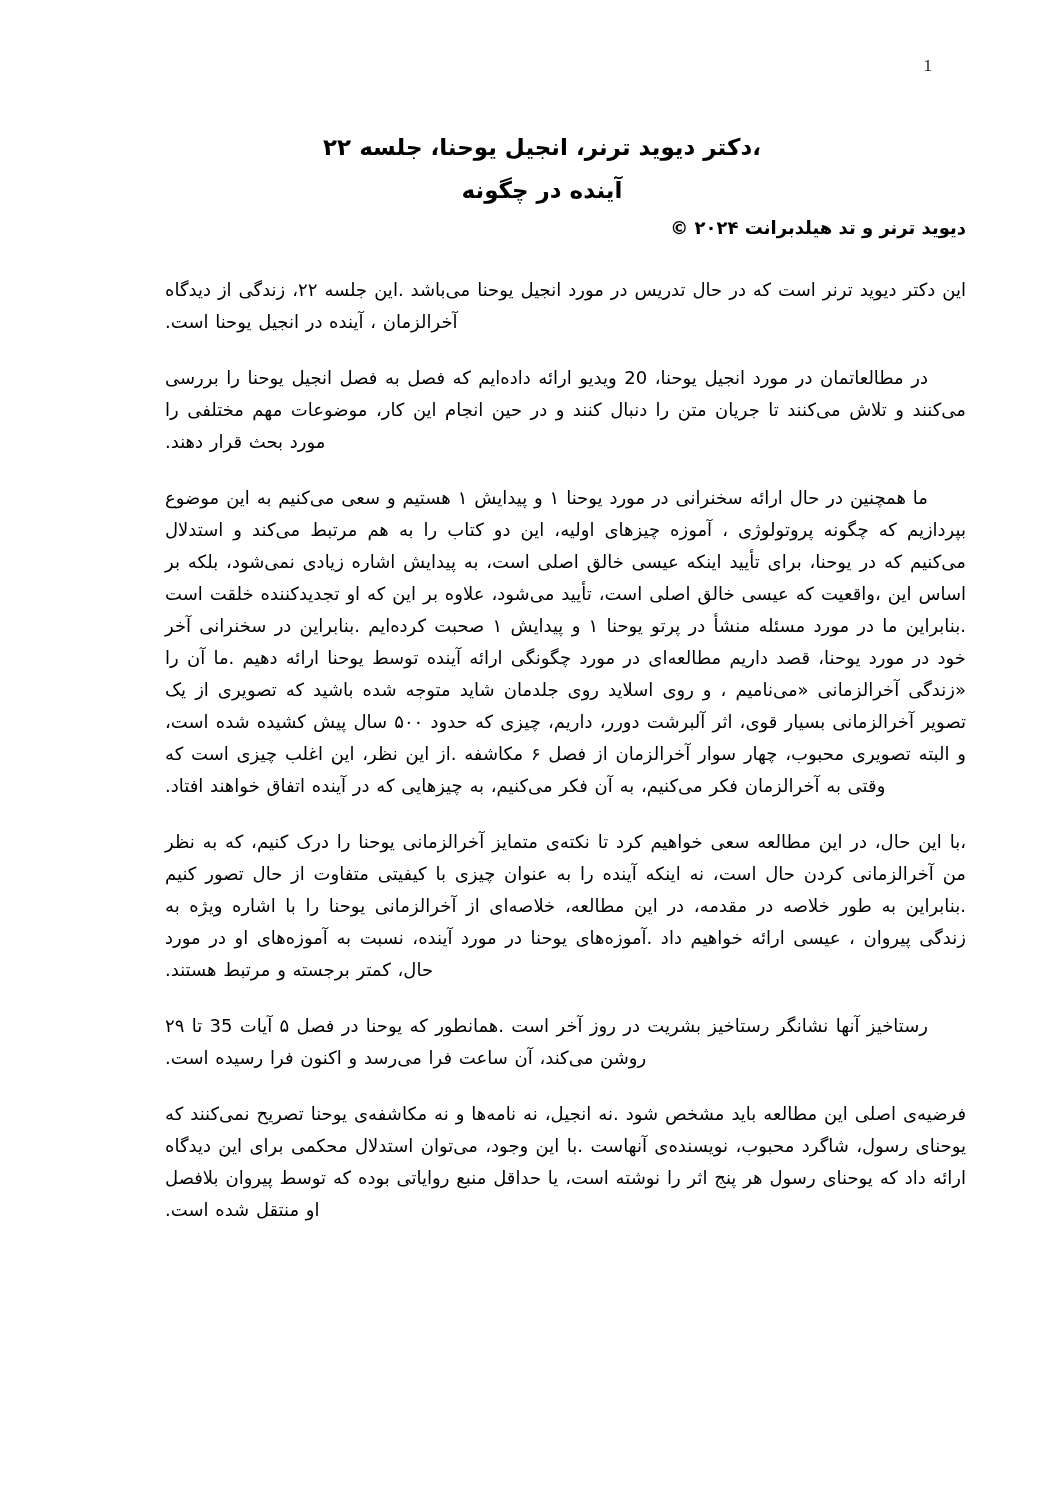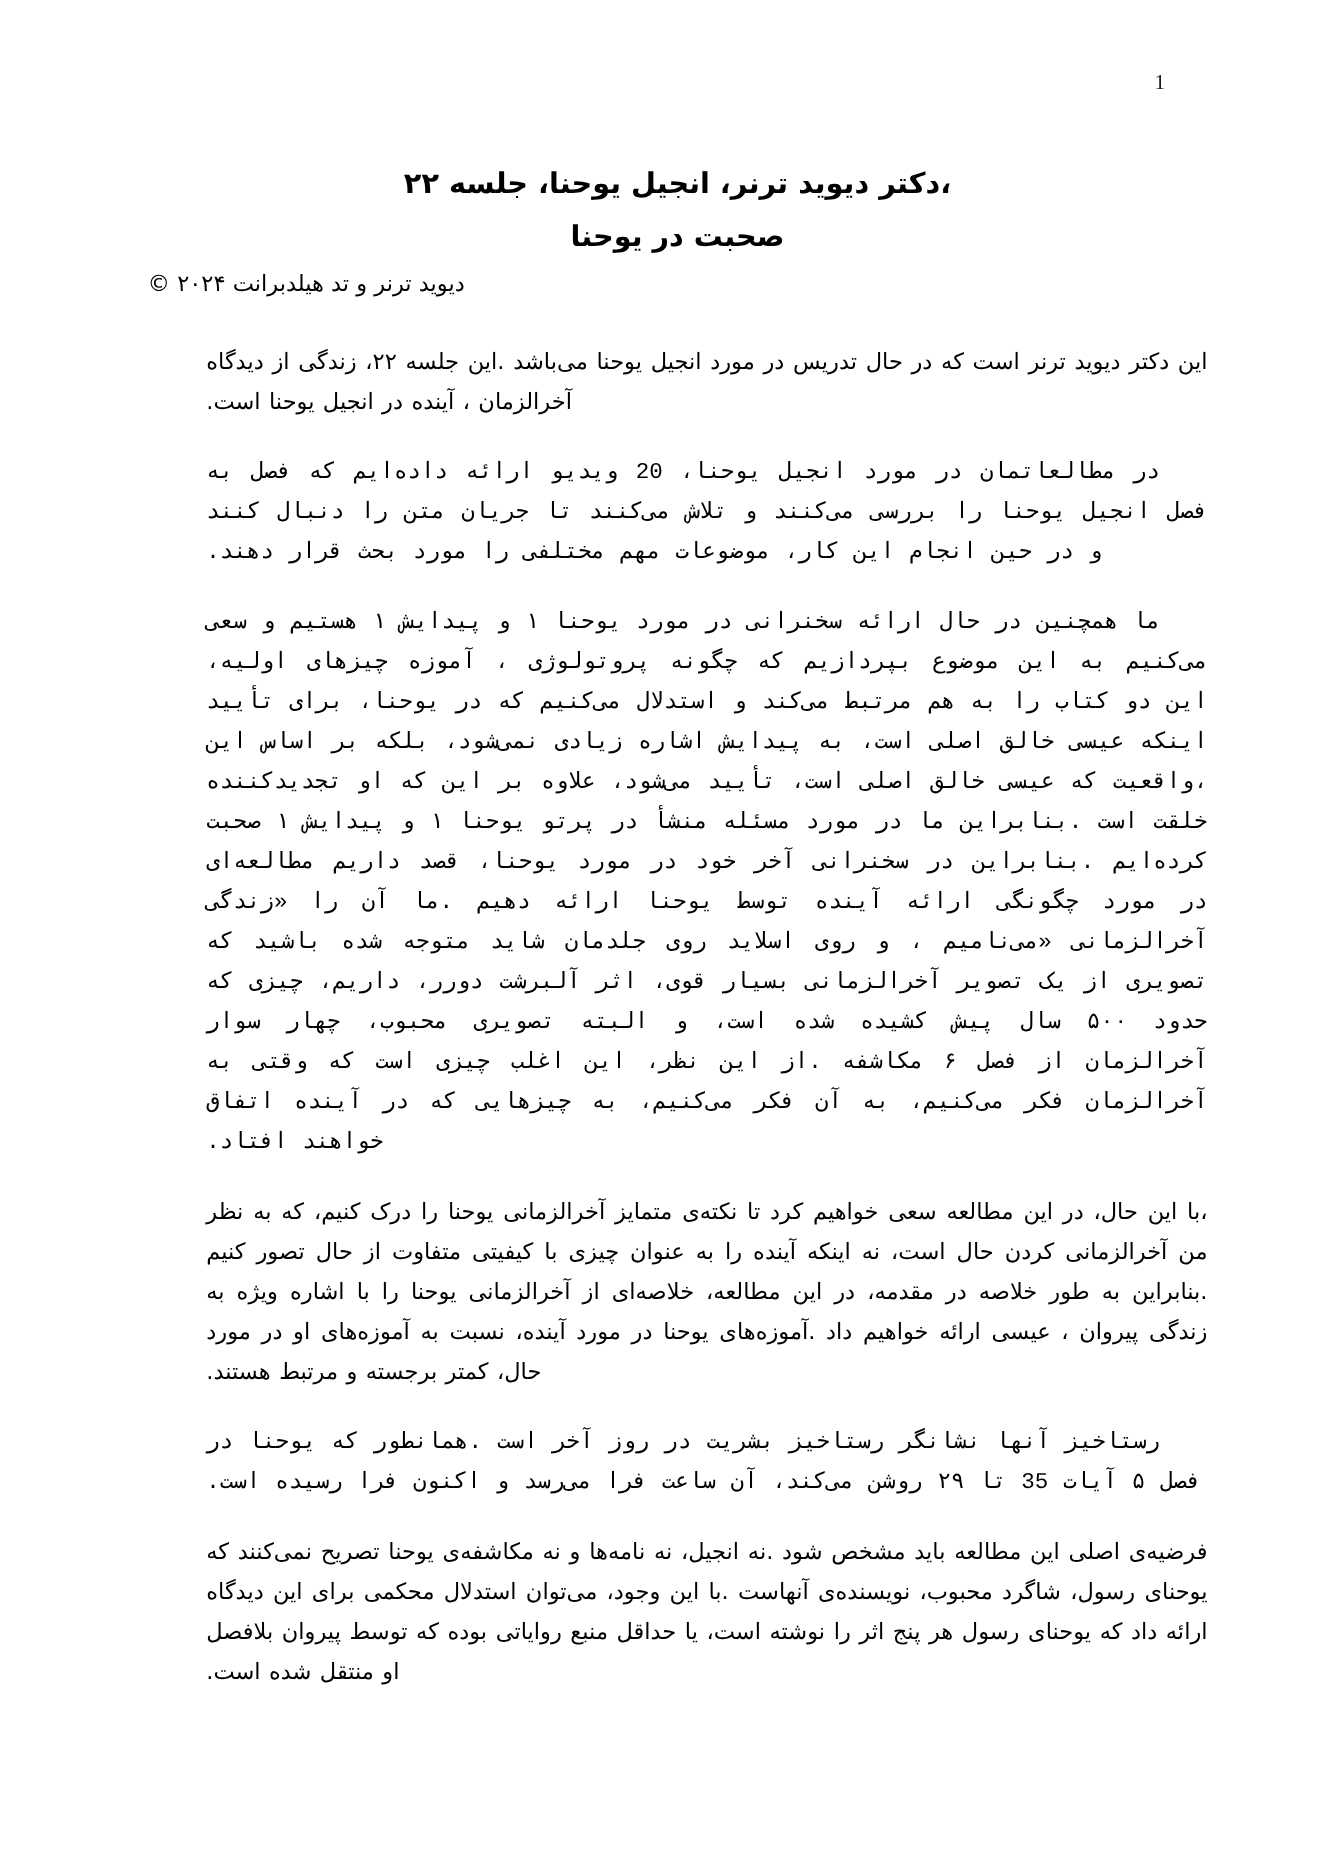--- a/index.html
+++ b/index.html
@@ -30,57 +30,56 @@
   }
   .title-block {
     direction: rtl;
     text-align: center;
     font-weight: bold;
     font-size: 23px;
     line-height: 43px;
   }
   .byline {
     direction: rtl;
-    text-align: left;
+    text-align: right;
     font-size: 18px;
     line-height: 32px;
-    font-weight: normal;
+    font-weight: bold;
   }
   .body-text {
     margin-top: 30px;
     margin-left: 47px;
   }
   .para {
     direction: rtl;
     unicode-bidi: plaintext;
     text-align: justify;
     text-align-last: left;
     -moz-text-align-last: left;
     font-size: 18px;
     line-height: 32px;
     margin: 0 0 24px 0;
     word-spacing: 1px;
   }
   .para.indent {
     text-indent: 38px;
-    font-family: Liberation Mono, monospace;
   }
 </style>
 </head>
 <body>
 
 <div class="page">
 
   <div class="page-number">1</div>
 
   <div class="content">
 
     <div class="title-block">
       <div>،دکتر دیوید ترنر، انجیل یوحنا، جلسه ۲۲</div>
-      <div>صحبت در یوحنا</div>
+      <div>آینده در چگونه</div>
       <div class="byline">دیوید ترنر و تد هیلدبرانت ۲۰۲۴ ©</div>
     </div>
 
     <div class="body-text">
       <p class="para">این دکتر دیوید ترنر است که در حال تدریس در مورد انجیل یوحنا می‌باشد .این جلسه ۲۲، زندگی از دیدگاه آخرالزمان ، آینده در انجیل یوحنا است.</p>
       <p class="para indent">در مطالعاتمان در مورد انجیل یوحنا، 20 ویدیو ارائه داده‌ایم که فصل به فصل انجیل یوحنا را بررسی می‌کنند و تلاش می‌کنند تا جریان متن را دنبال کنند و در حین انجام این کار، موضوعات مهم مختلفی را مورد بحث قرار دهند.</p>
       <p class="para indent">ما همچنین در حال ارائه سخنرانی در مورد یوحنا ۱ و پیدایش ۱ هستیم و سعی می‌کنیم به این موضوع بپردازیم که چگونه پروتولوژی ، آموزه چیزهای اولیه، این دو کتاب را به هم مرتبط می‌کند و استدلال می‌کنیم که در یوحنا، برای تأیید اینکه عیسی خالق اصلی است، به پیدایش اشاره زیادی نمی‌شود، بلکه بر اساس این ،واقعیت که عیسی خالق اصلی است، تأیید می‌شود، علاوه بر این که او تجدیدکننده خلقت است .بنابراین ما در مورد مسئله منشأ در پرتو یوحنا ۱ و پیدایش ۱ صحبت کرده‌ایم .بنابراین در سخنرانی آخر خود در مورد یوحنا، قصد داریم مطالعه‌ای در مورد چگونگی ارائه آینده توسط یوحنا ارائه دهیم .ما آن را «زندگی آخرالزمانی «می‌نامیم ، و روی اسلاید روی جلدمان شاید متوجه شده باشید که تصویری از یک تصویر آخرالزمانی بسیار قوی، اثر آلبرشت دورر، داریم، چیزی که حدود ۵۰۰ سال پیش کشیده شده است، و البته تصویری محبوب، چهار سوار آخرالزمان از فصل ۶ مکاشفه .از این نظر، این اغلب چیزی است که وقتی به آخرالزمان فکر می‌کنیم، به آن فکر می‌کنیم، به چیزهایی که در آینده اتفاق خواهند افتاد.</p>
       <p class="para">،با این حال، در این مطالعه سعی خواهیم کرد تا نکته‌ی متمایز آخرالزمانی یوحنا را درک کنیم، که به نظر من آخرالزمانی کردن حال است، نه اینکه آینده را به عنوان چیزی با کیفیتی متفاوت از حال تصور کنیم .بنابراین به طور خلاصه در مقدمه، در این مطالعه، خلاصه‌ای از آخرالزمانی یوحنا را با اشاره ویژه به زندگی پیروان ، عیسی ارائه خواهیم داد .آموزه‌های یوحنا در مورد آینده، نسبت به آموزه‌های او در مورد حال، کمتر برجسته و مرتبط هستند.</p>
       <p class="para indent">رستاخیز آنها نشانگر رستاخیز بشریت در روز آخر است .همانطور که یوحنا در فصل ۵ آیات 35 تا ۲۹ روشن می‌کند، آن ساعت فرا می‌رسد و اکنون فرا رسیده است.</p>
       <p class="para">فرضیه‌ی اصلی این مطالعه باید مشخص شود .نه انجیل، نه نامه‌ها و نه مکاشفه‌ی یوحنا تصریح نمی‌کنند که یوحنای رسول، شاگرد محبوب، نویسنده‌ی آنهاست .با این وجود، می‌توان استدلال محکمی برای این دیدگاه ارائه داد که یوحنای رسول هر پنج اثر را نوشته است، یا حداقل منبع روایاتی بوده که توسط پیروان بلافصل او منتقل شده است.</p>

